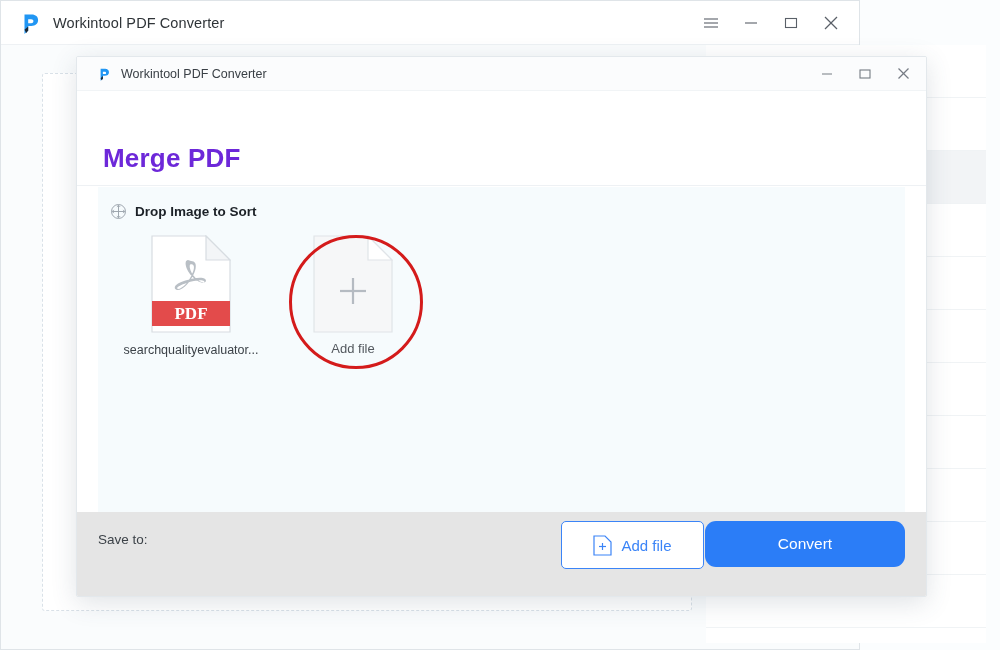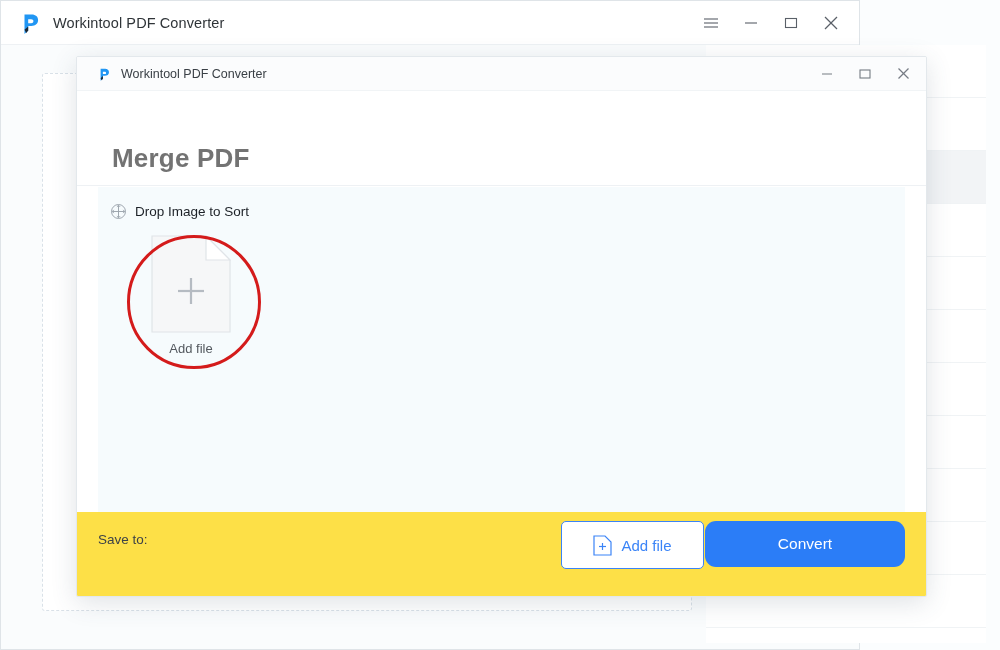--- a/index.html
+++ b/index.html
@@ -171,25 +171,25 @@
   }
 
   .modal-body {
     position: relative;
     height: 506px;
     background: #ffffff;
   }
 
   .page-title {
     position: absolute;
-    left: 35px;
+    left: 26px;
     top: 52px;
     font-size: 26px;
     font-weight: bold;
-    color: #737373;
+    color: #6d28d9;
     letter-spacing: 0.2px;
   }
 
   .title-divider {
     position: absolute;
     left: 0; right: 0;
     top: 94px;
     height: 1px;
     background: #eef1f4;
   }
@@ -212,21 +212,21 @@
     align-items: center;
   }
   .move-icon {
     width: 17px;
     height: 17px;
     display: block;
   }
   .sort-hint-text {
     margin-left: 8px;
     font-size: 13.5px;
-    font-weight: normal;
+    font-weight: bold;
     color: #1c2127;
   }
 
   
   .tiles {
     position: absolute;
     left: 12px;
     top: 48px;
     display: flex;
     align-items: flex-start;
@@ -287,21 +287,21 @@
     border-radius: 50%;
     pointer-events: none;
   }
 
   
   .footer {
     position: absolute;
     left: 0; right: 0;
     bottom: 0;
     height: 85px;
-    background: #fde047;
+    background: #e5e5e5;
   }
 
   .saveto-wrap {
     position: absolute;
     left: 21px;
     top: 20px;
     display: flex;
     align-items: center;
   }
   .saveto-label {
@@ -504,20 +504,41 @@
                 <polyline points="7.3,13.9 9,15.6 10.7,13.9" fill="none" stroke="#9aa3ab" stroke-width="1"></polyline>
                 <polyline points="4.1,7.3 2.4,9 4.1,10.7" fill="none" stroke="#9aa3ab" stroke-width="1"></polyline>
                 <polyline points="13.9,7.3 15.6,9 13.9,10.7" fill="none" stroke="#9aa3ab" stroke-width="1"></polyline>
               </svg>
             </span>
             <span class="sort-hint-text">Drop Image to Sort</span>
           </div>
 
           <div class="tiles">
 
+            <div class="tile">
+              <div class="pdf-thumb">
+                <svg width="80" height="98" viewBox="0 0 80 98">
+                  <path d="M1 1 h54 l24 24 v72 h-78 z" fill="#ffffff" stroke="#d7dce1" stroke-width="1.2"></path>
+                  <path d="M55 1 v24 h24 z" fill="#f3f5f7" stroke="#d7dce1" stroke-width="1.2"></path>
+                  <g fill="#b9bfc5">
+                    <path d="M40 26 c4 0 5.5 3 4.6 7.4 c-1 4.8 -4.4 11.4 -8.6 16 c-3 3.2 -6.6 5.6 -9.4 5.6
+                             c-2 0 -3.2 -1.2 -2.8 -2.9 c.6 -2.5 4.6 -4.6 10.6 -6.6 c6.6 -2.2 13.6 -3.4 17.4 -2.6
+                             c2.4 .5 3.4 1.7 3.1 3 c-.3 1.5 -2.2 2.1 -4.6 1.5 c-3.4 -.9 -7.8 -4 -11 -8
+                             c-3.3 -4.2 -5.2 -9.2 -4.6 -12.2 c.3 -1.3 1 -2 2.3 -2.2 z
+                             M39.6 29.2 c-.5 .1 -.8 .6 -.9 1.5 c-.3 2.4 1.2 6.4 3.8 9.8 c2.6 3.4 6.2 6.1 8.8 6.8
+                             c1.3 .3 2 .1 2.1 -.4 c.1 -.6 -.6 -1.1 -2 -1.4 c-3.2 -.7 -9.6 .4 -15.8 2.4
+                             c-5.4 1.8 -9.1 3.7 -9.5 5.2 c-.1 .5 .2 .8 .9 .8 c2 0 5.2 -2.1 7.9 -5
+                             c3.8 -4.2 7 -10.4 7.9 -14.8 c.6 -3 -.2 -5 -3.2 -4.9 z"></path>
+                  </g>
+                  <rect x="1" y="66" width="78" height="25" fill="#e34b4b"></rect>
+                  <text x="40" y="84" text-anchor="middle" font-family="Liberation Serif, serif" font-size="17" fill="#ffffff" font-weight="bold">PDF</text>
+                </svg>
+              </div>
+              <div class="tile-label">searchqualityevaluator...</div>
+            </div>
 
             <div class="addtile">
               <div class="addtile-doc">
                 <svg width="80" height="98" viewBox="0 0 80 98">
                   <path d="M1 1 h54 l24 24 v72 h-78 z" fill="#f6f7f8" stroke="#e0e4e8" stroke-width="1.2"></path>
                   <path d="M55 1 v24 h24 z" fill="#ffffff" stroke="#e0e4e8" stroke-width="1.2"></path>
                   <g stroke="#b5bbc2" stroke-width="2.2">
                     <line x1="40" y1="43" x2="40" y2="69"></line>
                     <line x1="27" y1="56" x2="53" y2="56"></line>
                   </g>

